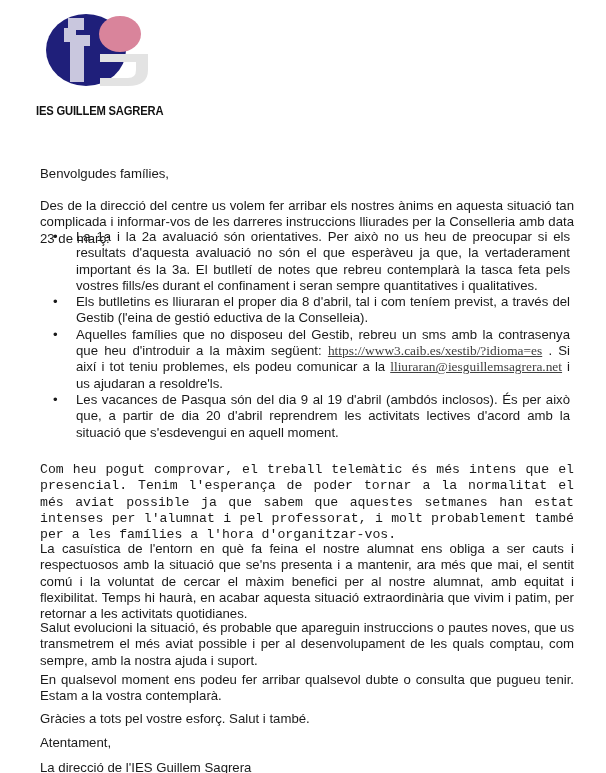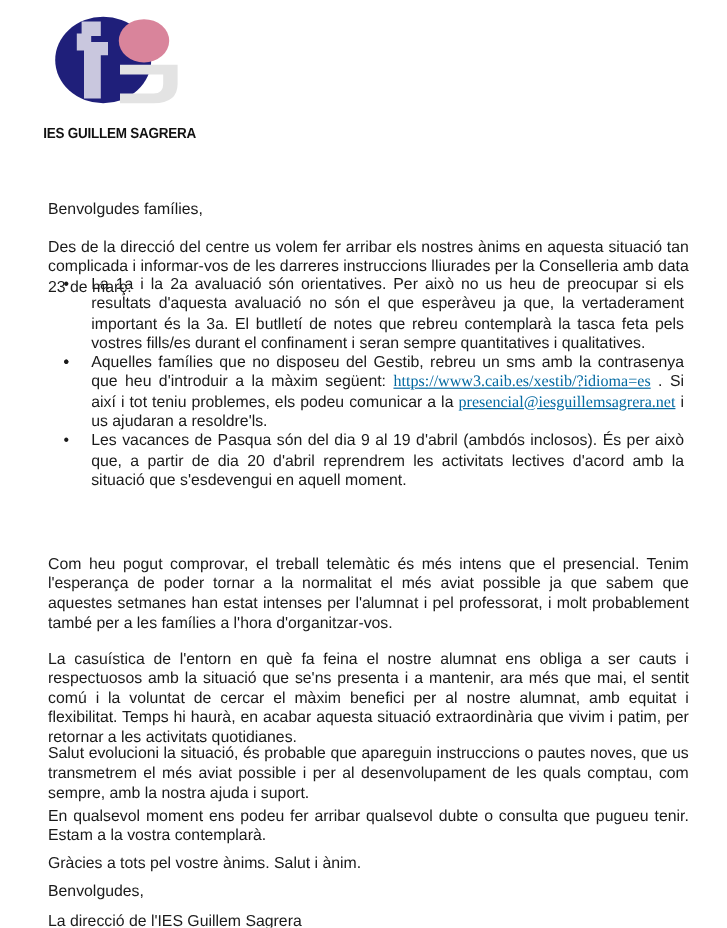--- a/index.html
+++ b/index.html
@@ -13,22 +13,22 @@
       position: absolute; left: 36px; top: 103px;
       font-weight: bold; font-size: 12.2px; letter-spacing: -0.2px; color: #111;
       transform: scaleX(0.92); transform-origin: left top;
     }
     .p { position: absolute; left: 24px; width: 534px; text-align: justify; margin: 16px; }
     .greeting { top: 150px; }
     .intro { top: 182px; }
     ul.bullets { position: absolute; left: 36px; top: 229px; width: 534px; margin: 0; padding: 0; list-style: none; }
     ul.bullets li { position: relative; padding-left: 40px; text-align: justify; margin: 0; }
     ul.bullets li .bul { position: absolute; left: 17px; top: 0; }
-    .link { color: #0369a1; text-decoration: underline; font-family: "Liberation Serif", serif; font-size: 13.4px; }
-    .p2 { top: 446px; }
+    .link { color: #404040; text-decoration: underline; font-family: "Liberation Serif", serif; font-size: 13.4px; }
+    .p2 { top: 446px; font-family: Liberation Mono, monospace; }
     .p3 { top: 525px; }
     .p4 { top: 604px; }
     .p5 { top: 656px; }
     .p6 { top: 695px; }
     .p7 { top: 719px; }
     .p8 { top: 744px; }
   </style>
 </head>
 <body>
 
@@ -44,30 +44,31 @@
 <p class="p greeting">Benvolgudes famílies,</p>
 <p class="p intro">Des de la direcció del centre us volem fer arribar els nostres ànims en aquesta situació tan complicada i informar-vos de les darreres instruccions lliurades per la Conselleria amb data 23 de març:</p>
 
 <ul class="bullets">
   <li>
     <span class="bul">•</span>
     <span>La 1a i la 2a avaluació són orientatives. Per això no us heu de preocupar si els resultats d'aquesta avaluació no són el que esperàveu ja que, la vertaderament important és la 3a. El butlletí de notes que rebreu contemplarà la tasca feta pels vostres fills/es durant el confinament i seran sempre quantitatives i qualitatives.</span>
   </li>
   <li>
     <span class="bul">•</span>
+    <span>Els butlletins es lliuraran el proper dia 8 d'abril, tal i com teníem previst, a través del Gestib (l'eina de gestió eductiva de la Conselleia).</span>
   </li>
   <li>
     <span class="bul">•</span>
-    <span>Aquelles famílies que no disposeu del Gestib, rebreu un sms amb la contrasenya que heu d'introduir a la màxim següent: </span><a class="link">https://www3.caib.es/xestib/?idioma=es</a><span> . Si així i tot teniu problemes, els podeu comunicar a la </span><a class="link">presencial@iesguillemsagrera.net</a><span> i us ajudaran a resoldre'ls.</span>
+    <span>Aquelles famílies que no disposeu del Gestib, rebreu un sms amb la contrasenya que heu d'introduir a la màxim següent: </span><a class="link">https://www3.caib.es/xestib/?idioma=es</a><span> . Si així i tot teniu problemes, els podeu comunicar a la </span><a class="link">lliuraran@iesguillemsagrera.net</a><span> i us ajudaran a resoldre'ls.</span>
   </li>
   <li>
     <span class="bul">•</span>
     <span>Les vacances de Pasqua són del dia 9 al 19 d'abril (ambdós inclosos). És per això que, a partir de dia 20 d'abril reprendrem les activitats lectives d'acord amb la situació que s'esdevengui en aquell moment.</span>
   </li>
 </ul>
 
 <p class="p p2">Com heu pogut comprovar, el treball telemàtic és més intens que el presencial. Tenim l'esperança de poder tornar a la normalitat el més aviat possible ja que sabem que aquestes setmanes han estat intenses per l'alumnat i pel professorat, i molt probablement també per a les famílies a l'hora d'organitzar-vos.</p>
 <p class="p p3">La casuística de l'entorn en què fa feina el nostre alumnat ens obliga a ser cauts i respectuosos amb la situació que se'ns presenta i a mantenir, ara més que mai, el sentit comú i la voluntat de cercar el màxim benefici per al nostre alumnat, amb equitat i flexibilitat. Temps hi haurà, en acabar aquesta situació extraordinària que vivim i patim, per retornar a les activitats quotidianes.</p>
 <p class="p p4">Salut evolucioni la situació, és probable que apareguin instruccions o pautes noves, que us transmetrem el més aviat possible i per al desenvolupament de les quals comptau, com sempre, amb la nostra ajuda i suport.</p>
 <p class="p p5">En qualsevol moment ens podeu fer arribar qualsevol dubte o consulta que pugueu tenir. Estam a la vostra contemplarà.</p>
-<p class="p p6">Gràcies a tots pel vostre ànims. Salut i ànim.</p>
-<p class="p p7">Benvolgudes,</p>
+<p class="p p6">Gràcies a tots pel vostre esforç. Salut i també.</p>
+<p class="p p7">Atentament,</p>
 <p class="p p8">La direcció de l'IES Guillem Sagrera</p>
 
 </body></html>

